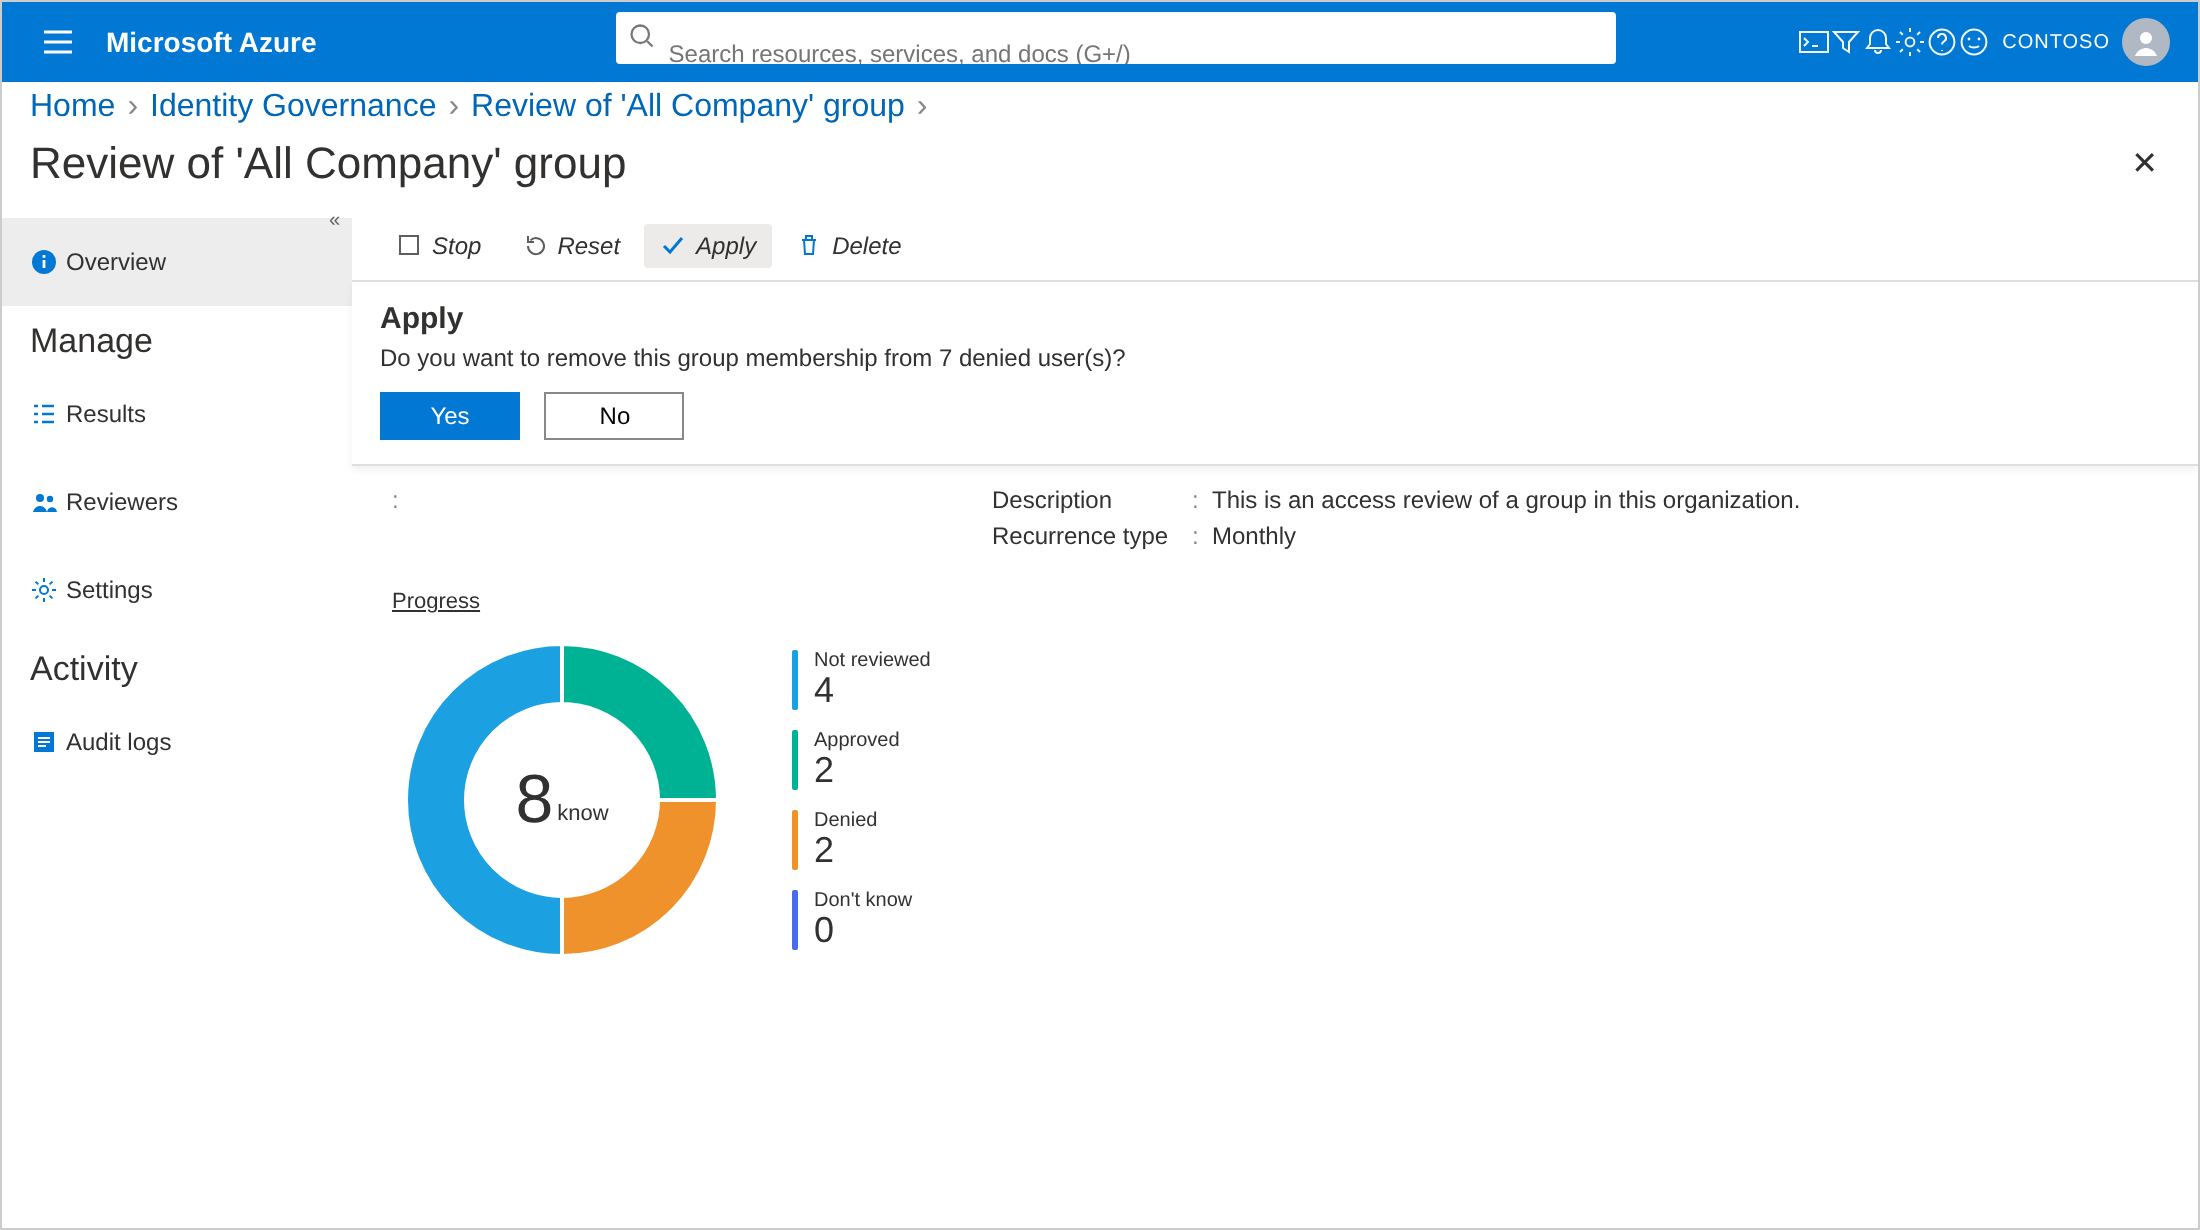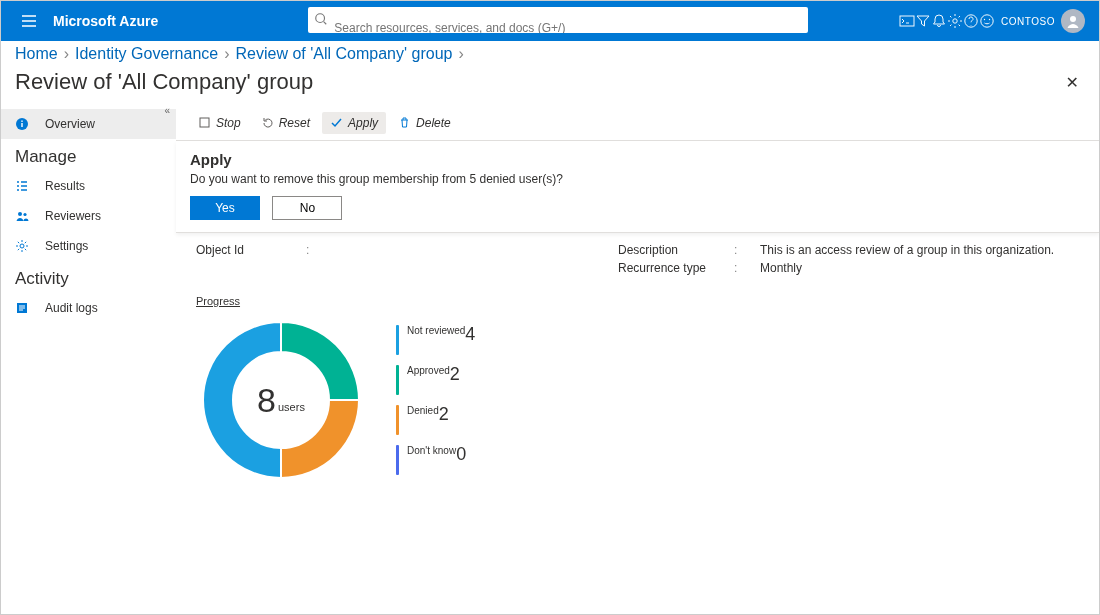--- a/index.html
+++ b/index.html
@@ -22,56 +22,56 @@
 .breadcrumb .sep { color: #888; }
 
 .title-row { padding: 2px 14px 10px 14px; display:flex; align-items:center; }
 .title { font-size: 22px; font-weight: 500; color:#323130; }
 .close-x { margin-left:auto; font-size:16px; color:#323130; cursor:pointer; padding-right: 6px; }
 
 .layout { display:flex; height: calc(100% - 92px); }
 
 .sidebar { width: 175px; border-right: none; padding-top: 4px; position: relative; }
 .collapse-arrow { position:absolute; top:0; right:6px; font-size:10px; color:#666; cursor:pointer; }
-.nav-item { display:flex; align-items:center; height:30px; padding:0 14px; font-size:12px; color:#323130; cursor:pointer; gap:16px; }
+.nav-item { display:flex; align-items:center; height:44px; padding:0 14px; font-size:12px; color:#323130; cursor:pointer; gap:4px; }
 .nav-item.selected { background:#ededed; }
 .nav-section { padding: 8px 14px 4px 14px; font-size:17px; color:#323130; font-weight:400; }
 .nav-ico { width:14px; height:14px; display:flex; align-items:center; justify-content:center; }
 
 .main { flex:1; position:relative; }
 .toolbar { height:36px; border-bottom:1px solid #e1dfdd; display:flex; align-items:center; padding:0 14px; gap:4px; }
 .tb-btn { display:flex; align-items:center; gap:5px; padding: 4px 8px; font-size:12px; color:#323130; cursor:pointer; border-radius:2px;font-style:italic; }
 .tb-btn.selected { background:#edebe9; }
 
 .apply-bar { background:#fff; border-bottom:1px solid #e1dfdd; padding: 10px 14px 12px 14px; box-shadow: 0 2px 4px rgba(0,0,0,0.06); }
 .apply-title { font-size:15px; font-weight:600; color:#323130; margin-bottom:4px; }
 .apply-msg { font-size:12px; color:#323130; margin-bottom:10px; }
 .btn { display:inline-block; min-width:70px; height:24px; line-height:22px; text-align:center; font-size:12px; border:1px solid #8a8886; background:#fff; cursor:pointer; margin-right:8px; }
 .btn.primary { background:#0078d4; border-color:#0078d4; color:#fff; }
 
 .details { padding: 10px 20px; display:flex; font-size:12px; color:#323130; }
 .details-col { display:flex; gap: 30px; }
 .details-label { color:#323130; width: 80px; }
 .details-sep { color:#888; width: 10px; }
 .details-right { margin-left: 260px; }
-.details-right .row { display:flex; gap: 16px; margin-bottom: 4px; margin-left: 12px; }
+.details-right .row { display:flex; margin-bottom: 4px; }
 
 .progress-section { padding: 6px 20px; }
 .progress-title { font-size:11px; color:#323130; margin-bottom: 8px; text-decoration: underline; }
 .progress-body { display:flex; align-items:center; gap: 30px; margin-top: 6px; }
 
 .donut-wrap { position:relative; width:170px; height:170px; }
 .donut-center { position:absolute; left:0; top:0; width:100%; height:100%; display:flex; align-items:center; justify-content:center; flex-direction:row; }
 .donut-big { font-size:34px; font-weight:400; color:#323130; }
 .donut-small { font-size:11px; color:#323130; margin-left:2px; margin-top:14px; }
 
 .legend { display:flex; flex-direction:column; gap: 10px; }
 .legend-item { display:flex; align-items:flex-start; gap:8px; }
 .legend-bar { width:3px; height:30px; border-radius:1px; }
-.legend-text { display:flex; }
+.legend-text { display:flex; flex-direction:column; }
 .legend-label { font-size:10px; color:#323130; }
 .legend-val { font-size:18px; font-weight:400; color:#323130; line-height:1; }
 
 svg { display:block; }
 </style>
 </head>
 <body>
 
 <div class="topbar">
   <div class="hamburger">
@@ -235,28 +235,27 @@
       <div class="tb-btn">
         <svg width="13" height="13" viewBox="0 0 13 13">
             <path d="M3 4h7M5 4V2h3v2M4 4l.5 7h4L9 4" stroke="#0078d4" fill="none"></path>
           </svg>
         <span>Delete</span>
       </div>
     </div>
 
     <div class="apply-bar">
       <div class="apply-title">Apply</div>
-      <div class="apply-msg">Do you want to remove this group membership from 5 denied user(s)?</div>
+      <div class="apply-msg">Do you want to remove this group membership from 7 denied user(s)?</div>
       <button class="btn primary">Yes</button>
       <button class="btn">No</button>
     </div>
 
     <div class="details">
       <div class="details-col">
-        <span class="details-label">Object Id</span>
         <span class="details-sep">:</span>
         <span></span>
       </div>
       <div class="details-right">
         <div class="row">
           <span class="details-label" style="width:100px">Description</span>
           <span class="details-sep">:</span>
           <span>This is an access review of a group in this organization.</span>
         </div>
         <div class="row">
@@ -271,21 +270,21 @@
       <div class="progress-title">Progress</div>
       <div class="progress-body">
         <div class="donut-wrap">
           <svg id="donut-svg" width="170" height="170" viewBox="0 0 170 170">
               <path d="M 85 7 A 78 78 0 0 1 163 85 L 133 85 A 48 48 0 0 0 85 37 Z" fill="#00b294" stroke="#fff" stroke-width="2"></path>
               <path d="M 163 85 A 78 78 0 0 1 85 163 L 85 133 A 48 48 0 0 0 133 85 Z" fill="#f0922b" stroke="#fff" stroke-width="2"></path>
               <path d="M 85 163 A 78 78 0 0 1 84.99999999999999 7 L 84.99999999999999 37 A 48 48 0 0 0 85 133 Z" fill="#1ba0e1" stroke="#fff" stroke-width="2"></path>
             </svg>
           <div class="donut-center">
             <span class="donut-big">8</span>
-            <span class="donut-small">users</span>
+            <span class="donut-small">know</span>
           </div>
         </div>
         <div class="legend">
           <div class="legend-item">
             <div class="legend-bar" style="background:#1ba0e1"></div>
             <div class="legend-text">
               <span class="legend-label">Not reviewed</span>
               <span class="legend-val">4</span>
             </div>
           </div>

